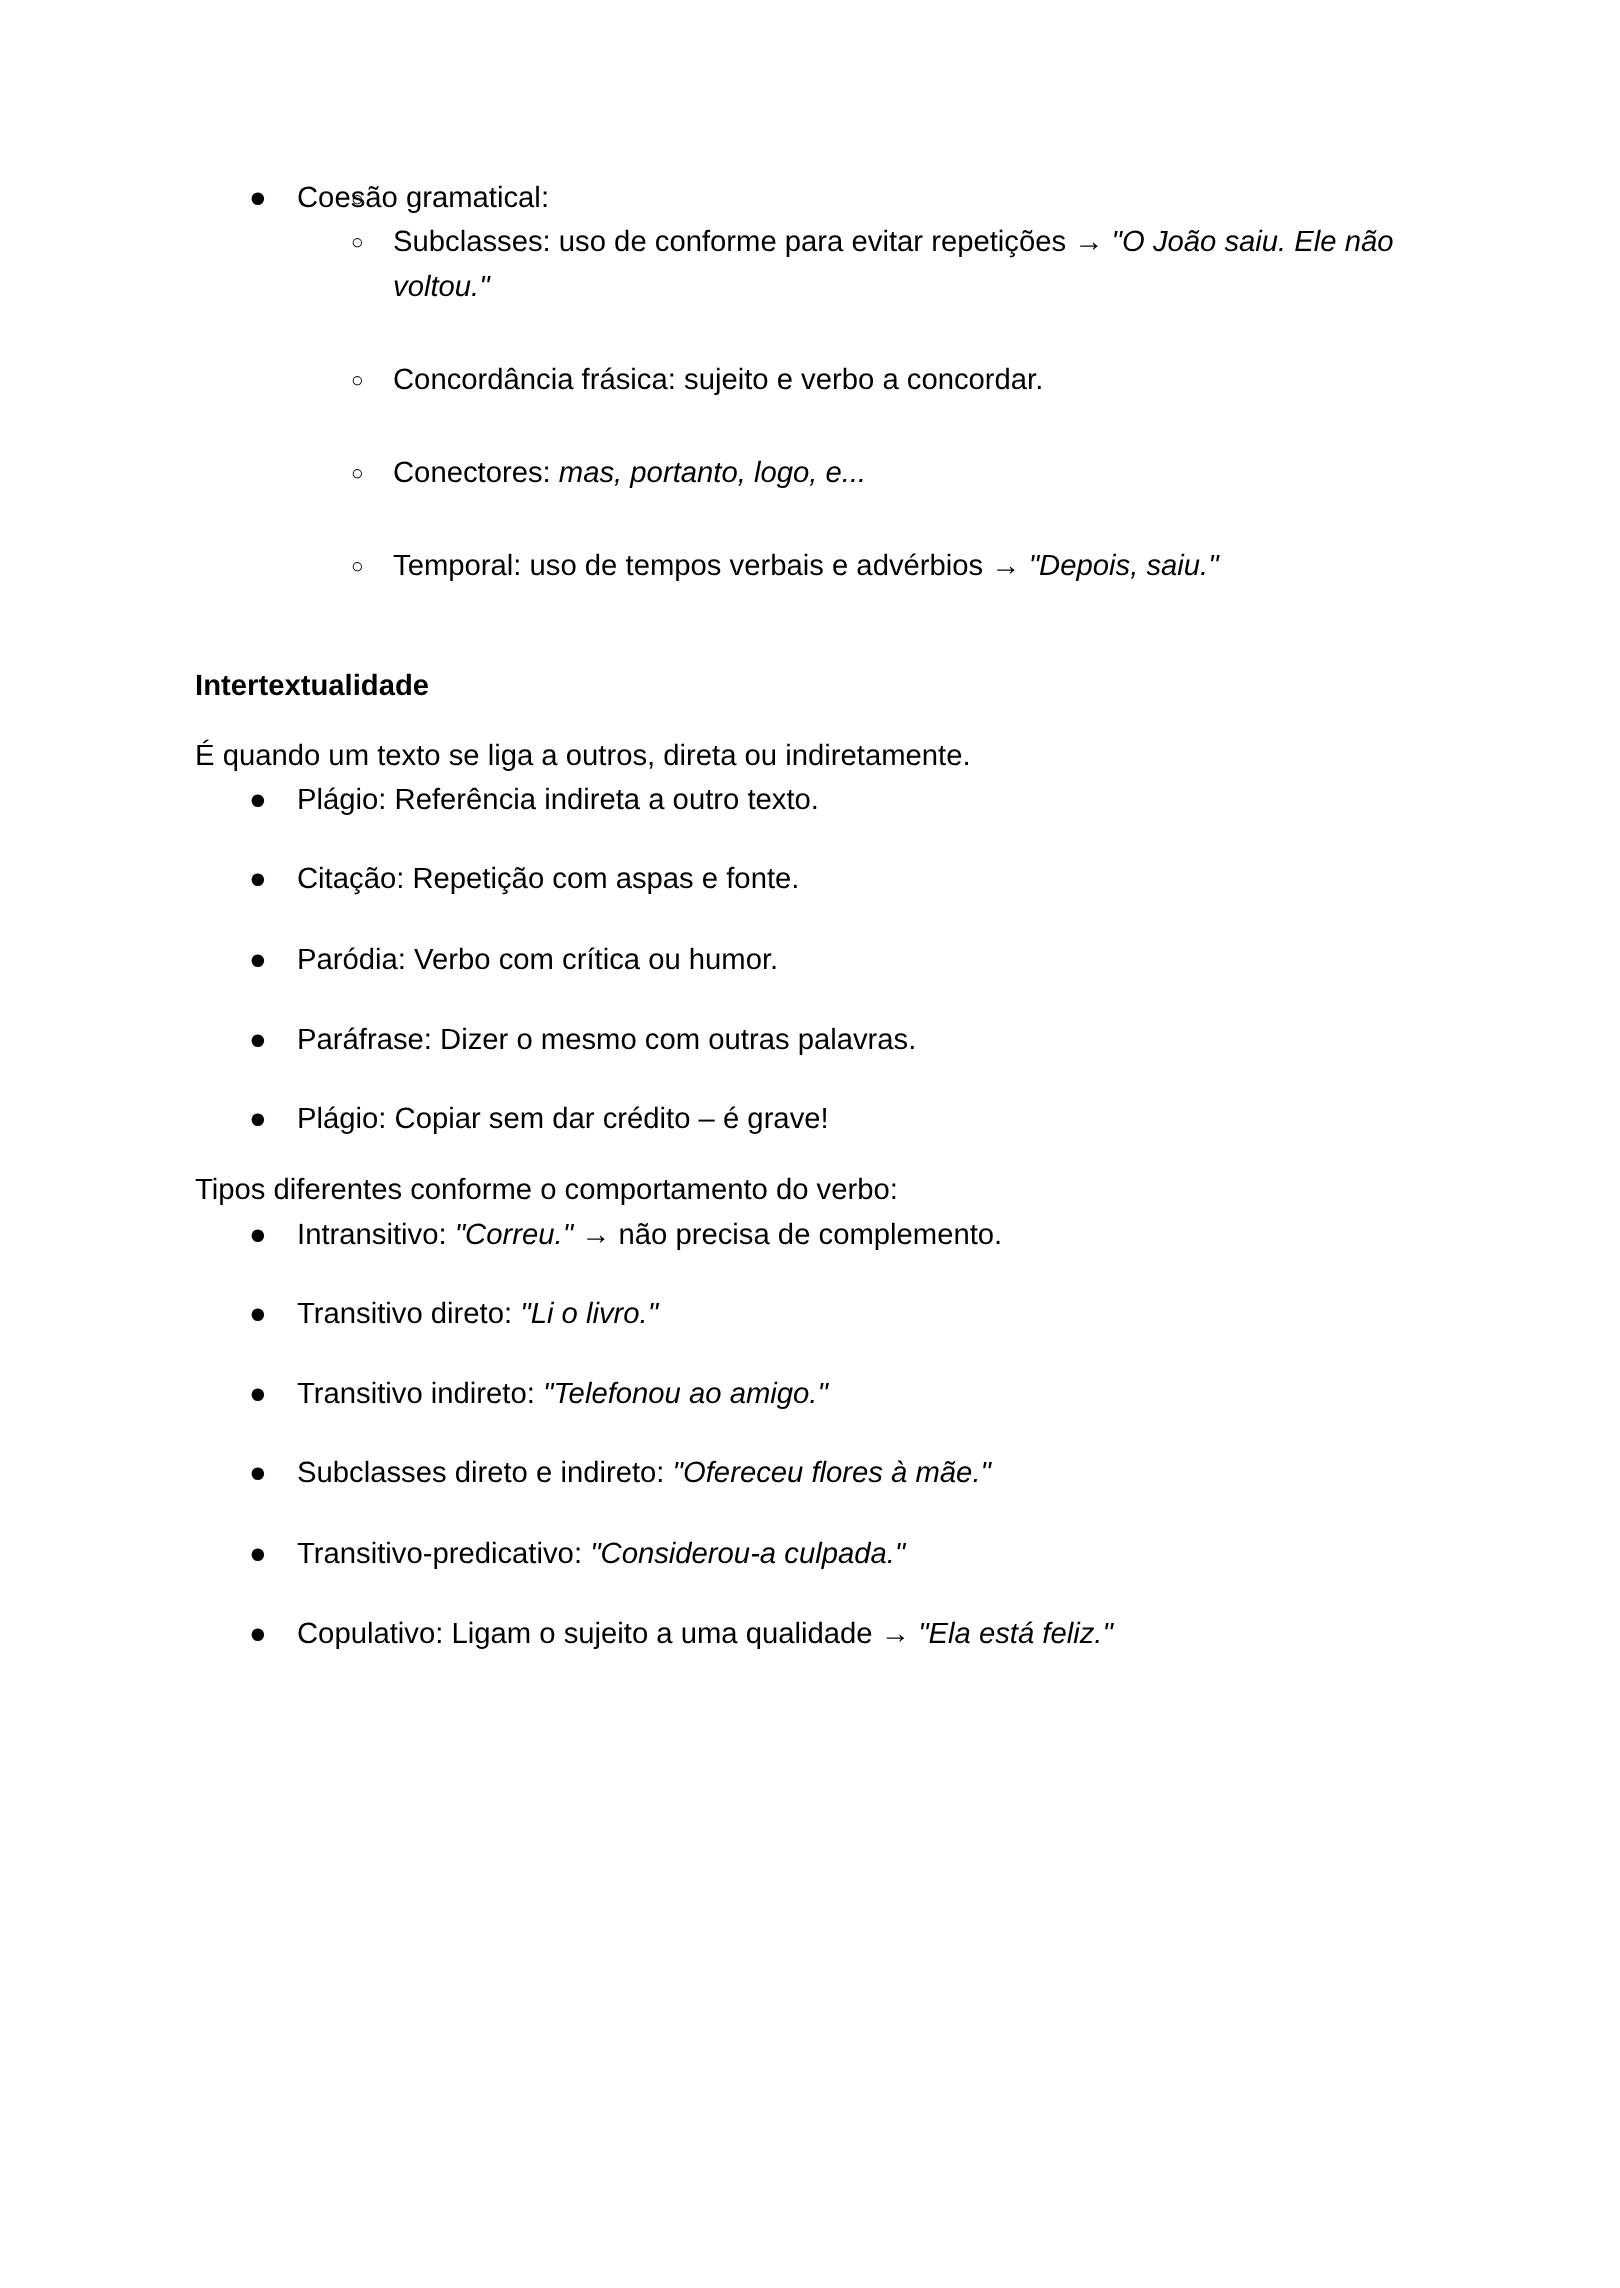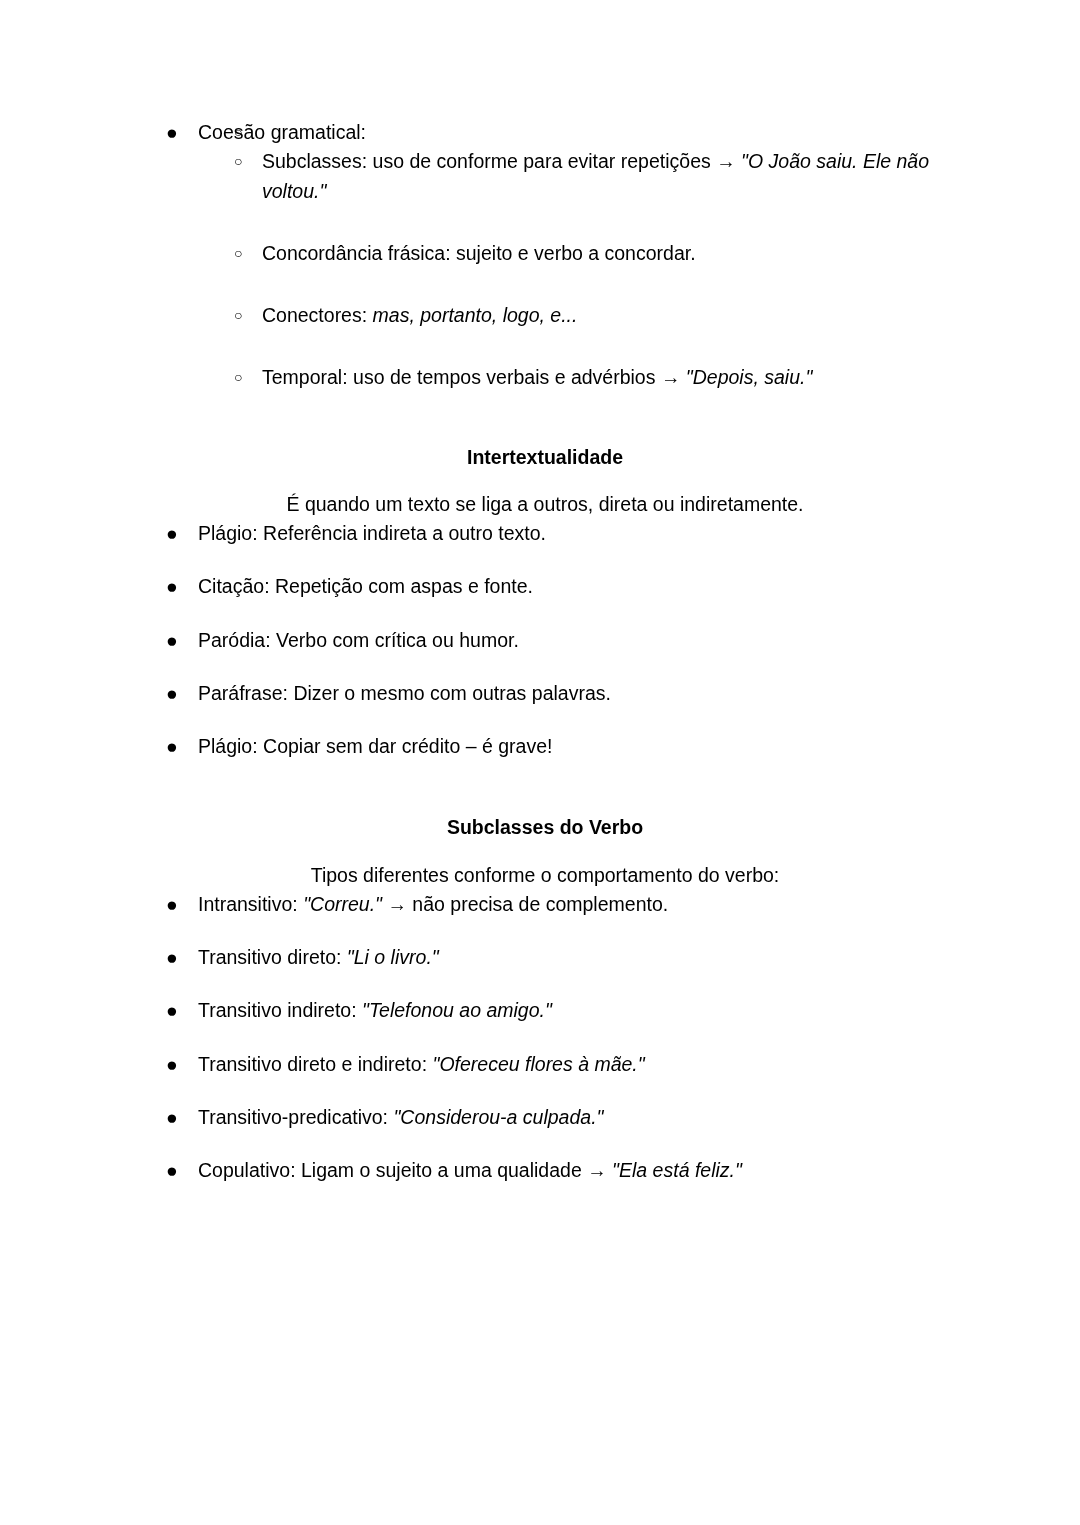--- a/index.html
+++ b/index.html
@@ -36,21 +36,20 @@
     line-height: 1.5;
     color: #000000;
     margin: 0;
   }
   .heading {
     font-size: 19.5px;
     font-weight: bold;
     line-height: 1.5;
     margin: 0;
     color: #000000;
-    text-align: center;
   }
 
   
   ul.lvl1 {
     list-style: none;
     margin: 0;
     padding: 0;
   }
   ul.lvl1 > li {
     position: relative;
@@ -84,21 +83,21 @@
     font-size: 14px;
     line-height: 2.1;
   }
 
   .b { font-weight: normal; }
   .i { font-style: italic; }
 
   
   .gap-item { margin-bottom: 33px; }
   .gap-item-tight { margin-bottom: 24px; }
-  .gap-after-head { margin-top: 18px; text-align: center; }
+  .gap-after-head { margin-top: 18px; }
   .gap-before-list { margin-top: 22px; }
   .gap-group { margin-top: 30px; }
 </style>
 </head>
 <body>
 
 <div id="page">
   <div id="doc-body">
 
     <ul class="lvl2">
@@ -152,39 +151,38 @@
       <li class="gap-item-tight">
         <span class="bullet">●</span>
         <span class="b">Paráfrase</span><span>: Dizer o mesmo com outras palavras.</span>
       </li>
       <li>
         <span class="bullet">●</span>
         <span class="b">Plágio</span><span>: Copiar sem dar crédito – é grave!</span>
       </li>
     </ul>
 
-    <div class="heading" style="margin-top:52px;">Subclasses do Verbo</div>
     <div class="para gap-after-head">Tipos diferentes conforme o comportamento do verbo:</div>
 
     <ul class="lvl1 gap-before-list">
       <li class="gap-item-tight">
         <span class="bullet">●</span>
         <span class="b">Intransitivo</span><span>: </span><span class="i">"Correu."</span><span> → não precisa de complemento.</span>
       </li>
       <li class="gap-item-tight">
         <span class="bullet">●</span>
         <span class="b">Transitivo direto</span><span>: </span><span class="i">"Li o livro."</span>
       </li>
       <li class="gap-item-tight">
         <span class="bullet">●</span>
         <span class="b">Transitivo indireto</span><span>: </span><span class="i">"Telefonou ao amigo."</span>
       </li>
       <li class="gap-item-tight">
         <span class="bullet">●</span>
-        <span class="b">Transitivo direto e indireto</span><span>: </span><span class="i">"Ofereceu flores à mãe."</span>
+        <span class="b">Subclasses direto e indireto</span><span>: </span><span class="i">"Ofereceu flores à mãe."</span>
       </li>
       <li class="gap-item-tight">
         <span class="bullet">●</span>
         <span class="b">Transitivo-predicativo</span><span>: </span><span class="i">"Considerou-a culpada."</span>
       </li>
       <li>
         <span class="bullet">●</span>
         <span class="b">Copulativo</span><span>: Ligam o sujeito a uma qualidade → </span><span class="i">"Ela está feliz."</span>
       </li>
     </ul>

